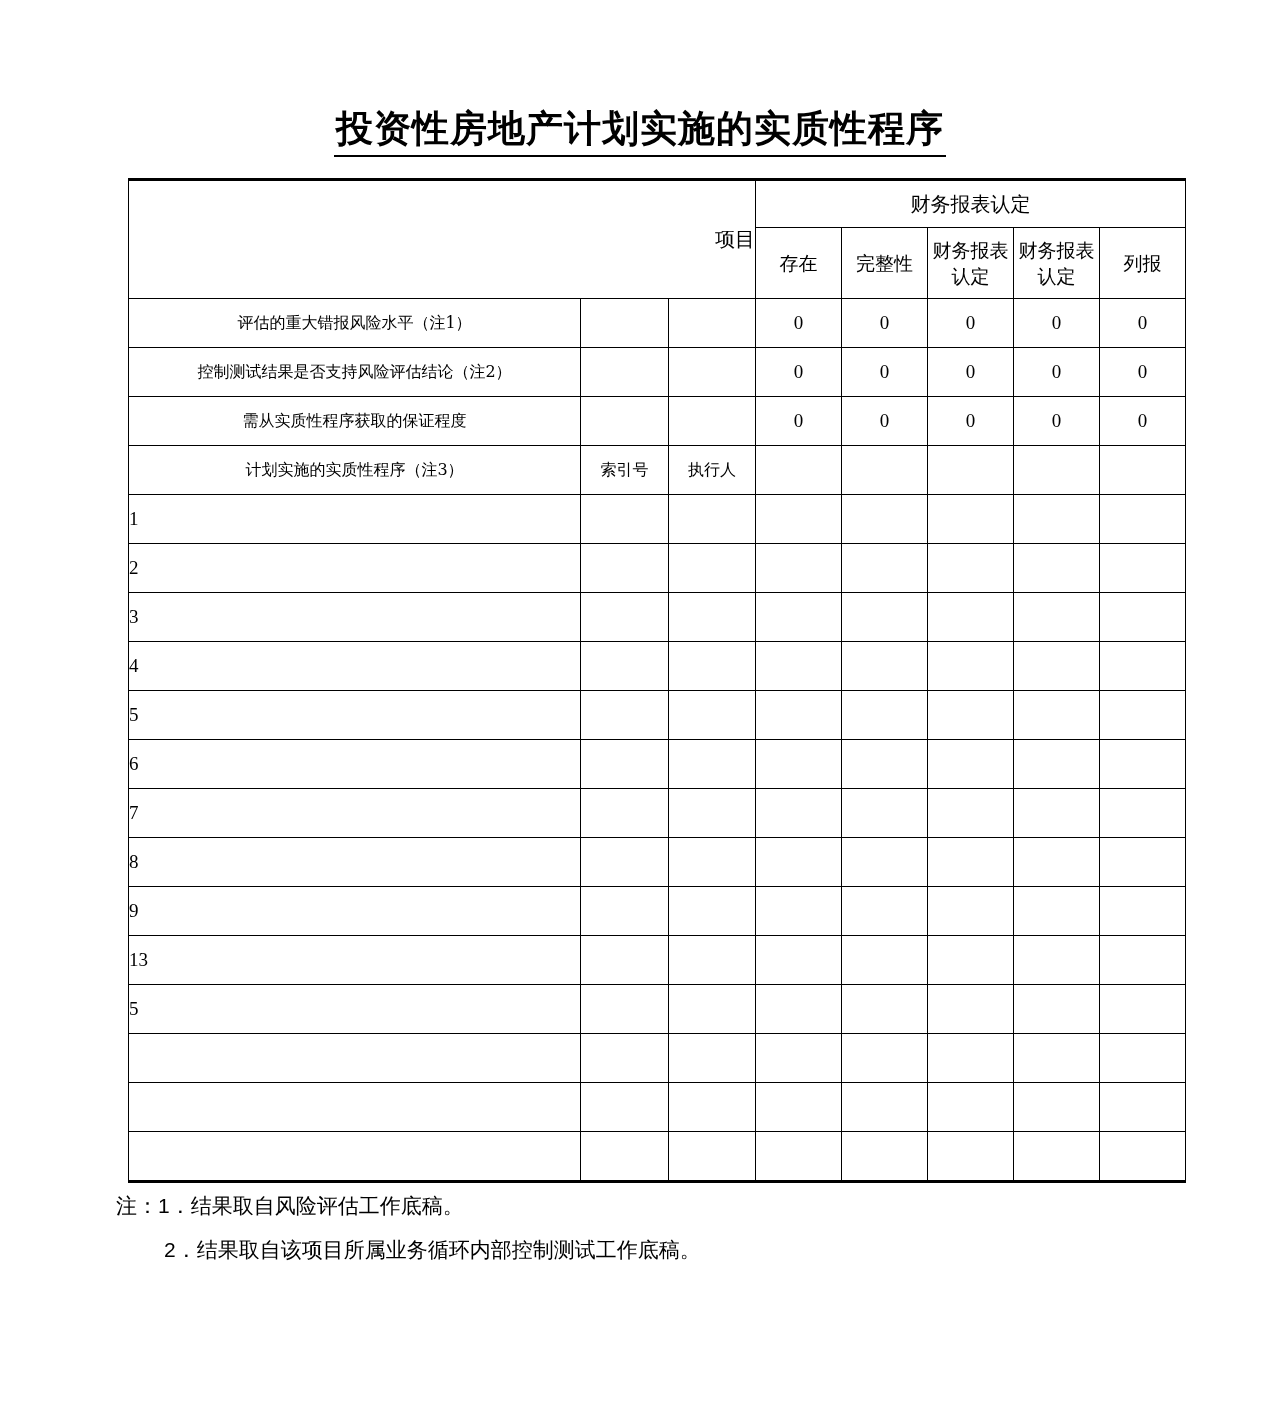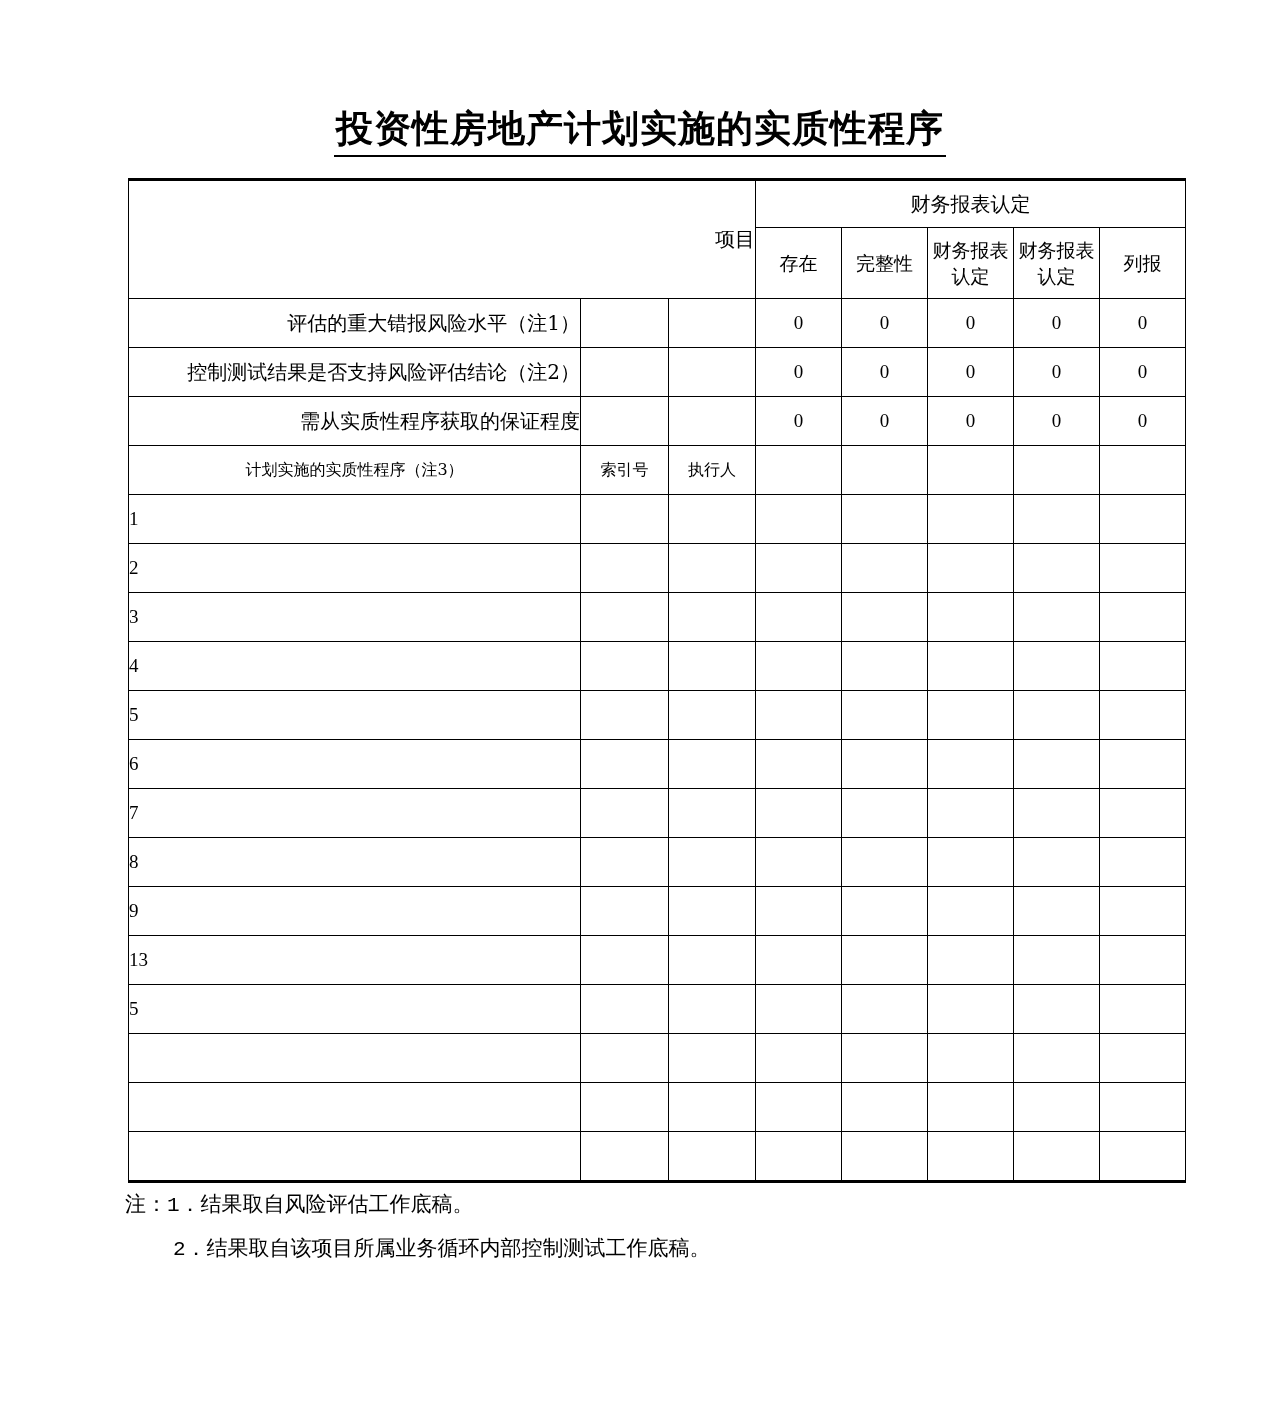--- a/index.html
+++ b/index.html
@@ -90,22 +90,22 @@
     line-height: 26px;
   }
   .h-item {
     text-align: right;
     font-size: 20px;
   }
 
   .row-label {
     height: 48px;
     padding-left: 6px;
-    text-align: right;
-    font-size: 20px;
+    text-align: center;
+    font-size: 16px;
   }
   .row-center {
     text-align: center;
     font-size: 19px;
   }
   .row-num {
     height: 48px;
     padding-left: 5px;
     text-align: left;
     vertical-align: top;
@@ -120,24 +120,24 @@
   }
   .zero {
     text-align: center;
     font-size: 19px;
     font-family: "Liberation Serif", "DejaVu Serif", serif;
   }
 
   
   .notes {
     position: absolute;
-    left: 125px;
+    left: 116px;
     top: 1184px;
     width: 1060px;
-    font-family: Liberation Mono, monospace;
+    font-family: Liberation Sans, sans-serif;
     font-size: 21px;
     line-height: 44px;
   }
   .note-line { white-space: nowrap; }
   .note-indent { padding-left: 48px; }
 </style>
 </head>
 <body>
 
 <div class="page">

